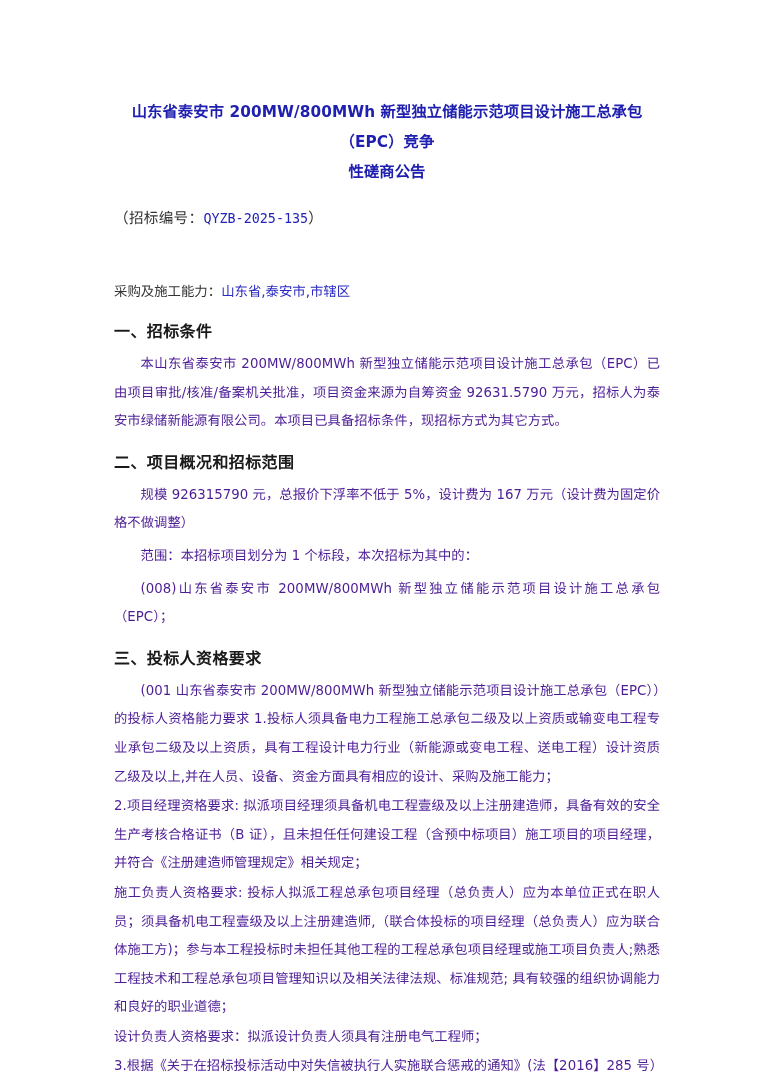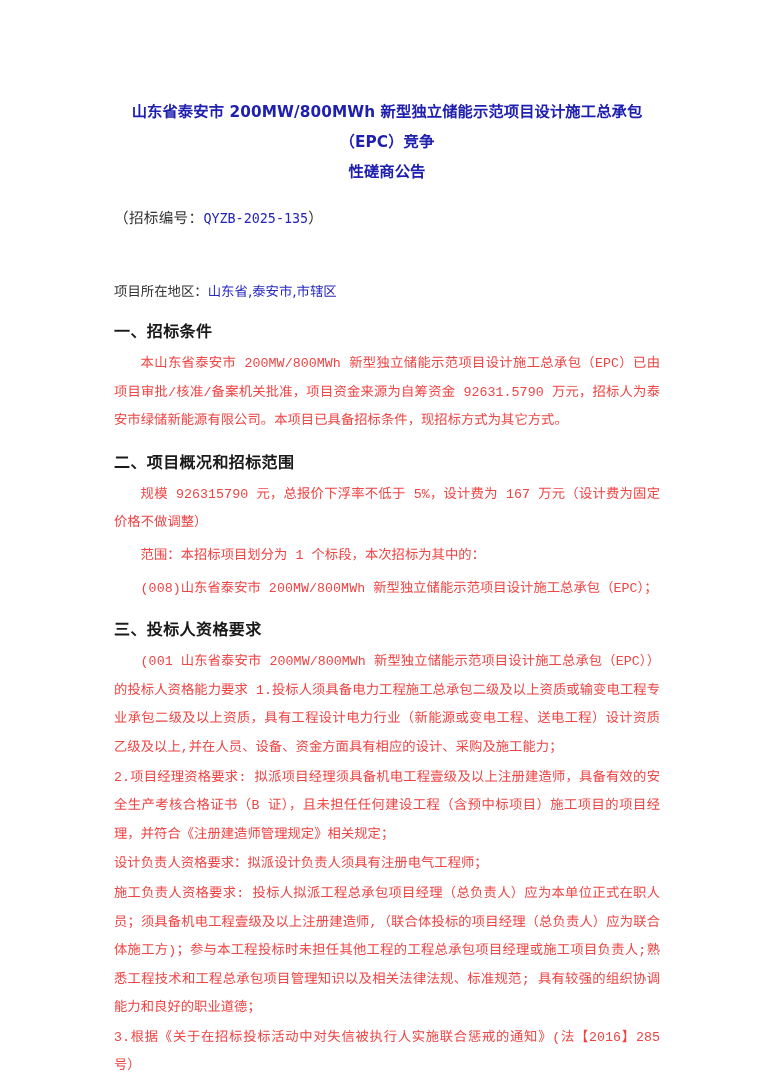--- a/index.html
+++ b/index.html
@@ -70,53 +70,52 @@
     line-height: 28px;
     color: #1a1a1a;
     letter-spacing: 0.4px;
   }
 
   p.para {
     margin: 0;
     padding-top: 4px;
     font-size: 13.3px;
     line-height: 28.6px;
-    color: #ef4444;
+    color: #4c1d95;
     text-align: justify;
     text-justify: inter-ideograph;
     letter-spacing: 0.05px;
-    font-family: Liberation Mono, monospace;
   }
   p.para.indent { text-indent: 2em; }
   p.para.tight  { padding-top: 1px; }
 </style>
 </head>
 <body>
 
 <div class="page">
   <div class="doc-body">
 
     <div>
       <div class="doc-title">山东省泰安市 200MW/800MWh 新型独立储能示范项目设计施工总承包（EPC）竞争</div>
       <div class="doc-title">性磋商公告</div>
     </div>
 
     <div class="doc-subtitle"><span>（招标编号：</span><span class="num">QYZB-2025-135</span><span>）</span></div>
 
-    <div class="region-line"><span>项目所在地区：</span><span class="v">山东省,泰安市,市辖区</span></div>
+    <div class="region-line"><span>采购及施工能力：</span><span class="v">山东省,泰安市,市辖区</span></div>
 
     <h2 class="section-heading">一、招标条件</h2>
     <p class="para indent">本山东省泰安市 200MW/800MWh 新型独立储能示范项目设计施工总承包（EPC）已由项目审批/核准/备案机关批准，项目资金来源为自筹资金 92631.5790 万元，招标人为泰安市绿储新能源有限公司。本项目已具备招标条件，现招标方式为其它方式。</p>
 
     <h2 class="section-heading">二、项目概况和招标范围</h2>
     <p class="para indent">规模 926315790 元，总报价下浮率不低于 5%，设计费为 167 万元（设计费为固定价格不做调整）</p>
     <p class="para indent">范围：本招标项目划分为 1 个标段，本次招标为其中的：</p>
     <p class="para indent">(008)山东省泰安市 200MW/800MWh 新型独立储能示范项目设计施工总承包（EPC）；</p>
 
     <h2 class="section-heading">三、投标人资格要求</h2>
     <p class="para indent">(001 山东省泰安市 200MW/800MWh 新型独立储能示范项目设计施工总承包（EPC））的投标人资格能力要求 1.投标人须具备电力工程施工总承包二级及以上资质或输变电工程专业承包二级及以上资质，具有工程设计电力行业（新能源或变电工程、送电工程）设计资质乙级及以上,并在人员、设备、资金方面具有相应的设计、采购及施工能力；</p>
     <p class="para tight">2.项目经理资格要求: 拟派项目经理须具备机电工程壹级及以上注册建造师，具备有效的安全生产考核合格证书（B 证），且未担任任何建设工程（含预中标项目）施工项目的项目经理，并符合《注册建造师管理规定》相关规定；</p>
+    <p class="para tight">施工负责人资格要求: 投标人拟派工程总承包项目经理（总负责人）应为本单位正式在职人员；须具备机电工程壹级及以上注册建造师,（联合体投标的项目经理（总负责人）应为联合体施工方)；参与本工程投标时未担任其他工程的工程总承包项目经理或施工项目负责人;熟悉工程技术和工程总承包项目管理知识以及相关法律法规、标准规范; 具有较强的组织协调能力和良好的职业道德；</p>
     <p class="para tight">设计负责人资格要求：拟派设计负责人须具有注册电气工程师；</p>
-    <p class="para tight">施工负责人资格要求: 投标人拟派工程总承包项目经理（总负责人）应为本单位正式在职人员；须具备机电工程壹级及以上注册建造师,（联合体投标的项目经理（总负责人）应为联合体施工方)；参与本工程投标时未担任其他工程的工程总承包项目经理或施工项目负责人;熟悉工程技术和工程总承包项目管理知识以及相关法律法规、标准规范; 具有较强的组织协调能力和良好的职业道德；</p>
     <p class="para tight">3.根据《关于在招标投标活动中对失信被执行人实施联合惩戒的通知》(法【2016】285 号）</p>
 
   </div>
 </div>
 
 </body></html>

